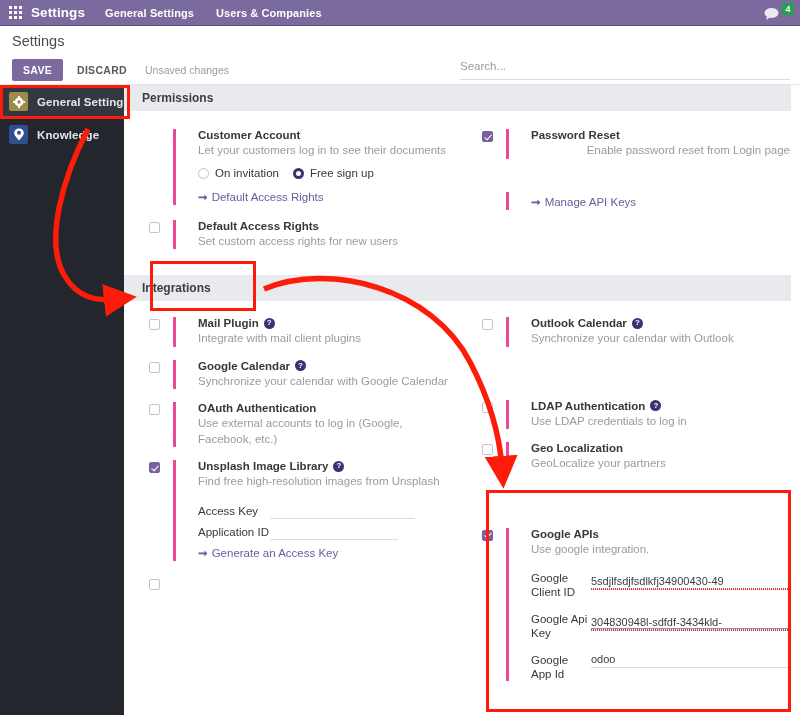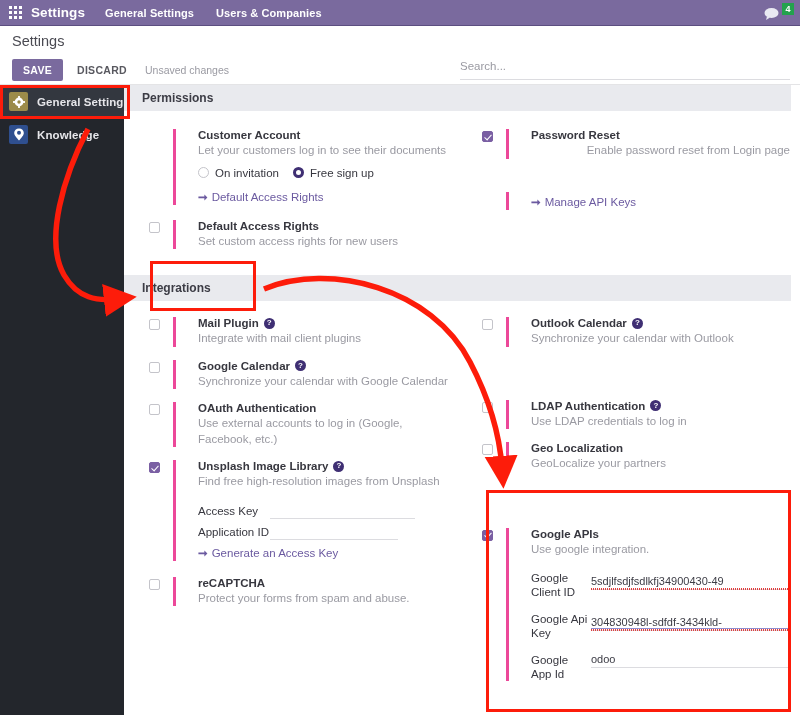--- a/index.html
+++ b/index.html
@@ -117,21 +117,21 @@
   .st-title {
     font-size: 11.5px; color: #37373f; font-weight: 700; display: flex;
     align-items: center; gap: 5px;
   }
   .st-desc { font-size: 11.5px; color: #9a9aa2; margin-top: 2px; line-height: 1.35; }
   .help-ico {
     width: 11px; height: 11px; border-radius: 50%; background: #3f2f73; color: #fff;
     font-size: 8px; font-weight: 700; display: inline-flex; align-items: center;
     justify-content: center; line-height: 1; cursor: pointer;
   }
-  .radios { display: flex; align-items: flex-start; gap: 6px; margin-top: 8px; font-size: 11.5px; color: #37373f; }
+  .radios { display: flex; align-items: flex-end; gap: 6px; margin-top: 8px; font-size: 11.5px; color: #37373f; }
   .radio { width: 11px; height: 11px; border: 1px solid #c4c4ca; border-radius: 50%; background:#fff; position: relative; cursor:pointer;}
   .radio.sel { border: 3px solid #3f2f73; }
   .radio-lbl { margin-right: 8px; }
   .link {
     color: #6b5aa0; font-size: 11.5px; margin-top: 11px; display: inline-flex;
     align-items: center; gap: 4px; cursor: pointer; font-weight: 400;
   }
   .arrow-gl { font-weight: 700; }
   .fieldrow { display: flex; align-items: flex-start; margin-top: 10px; }
   .fld-label { font-size: 11.5px; color: #37373f; width: 72px; flex: none; line-height: 1.25; }
@@ -337,26 +337,20 @@
             </div>
             <div class="link" style="margin-top:6px;">
               <span class="arrow-gl">➞</span>
               <span>Generate an Access Key</span>
             </div>
           </div>
         </div>
 
         <div class="setting" style="margin-top:16px;">
           <span class="cb"></span>
-          <div class="setting-body">
-            <div class="st-title">
-              <span>reCAPTCHA</span>
-            </div>
-            <div class="st-desc">Protect your forms from spam and abuse.</div>
-          </div>
         </div>
       </div>
 
       <div class="col">
 
         <div class="setting" style="margin-top:16px;">
           <span class="cb"></span>
           <div class="setting-body">
             <div class="st-title">
               <span>Outlook Calendar</span>

